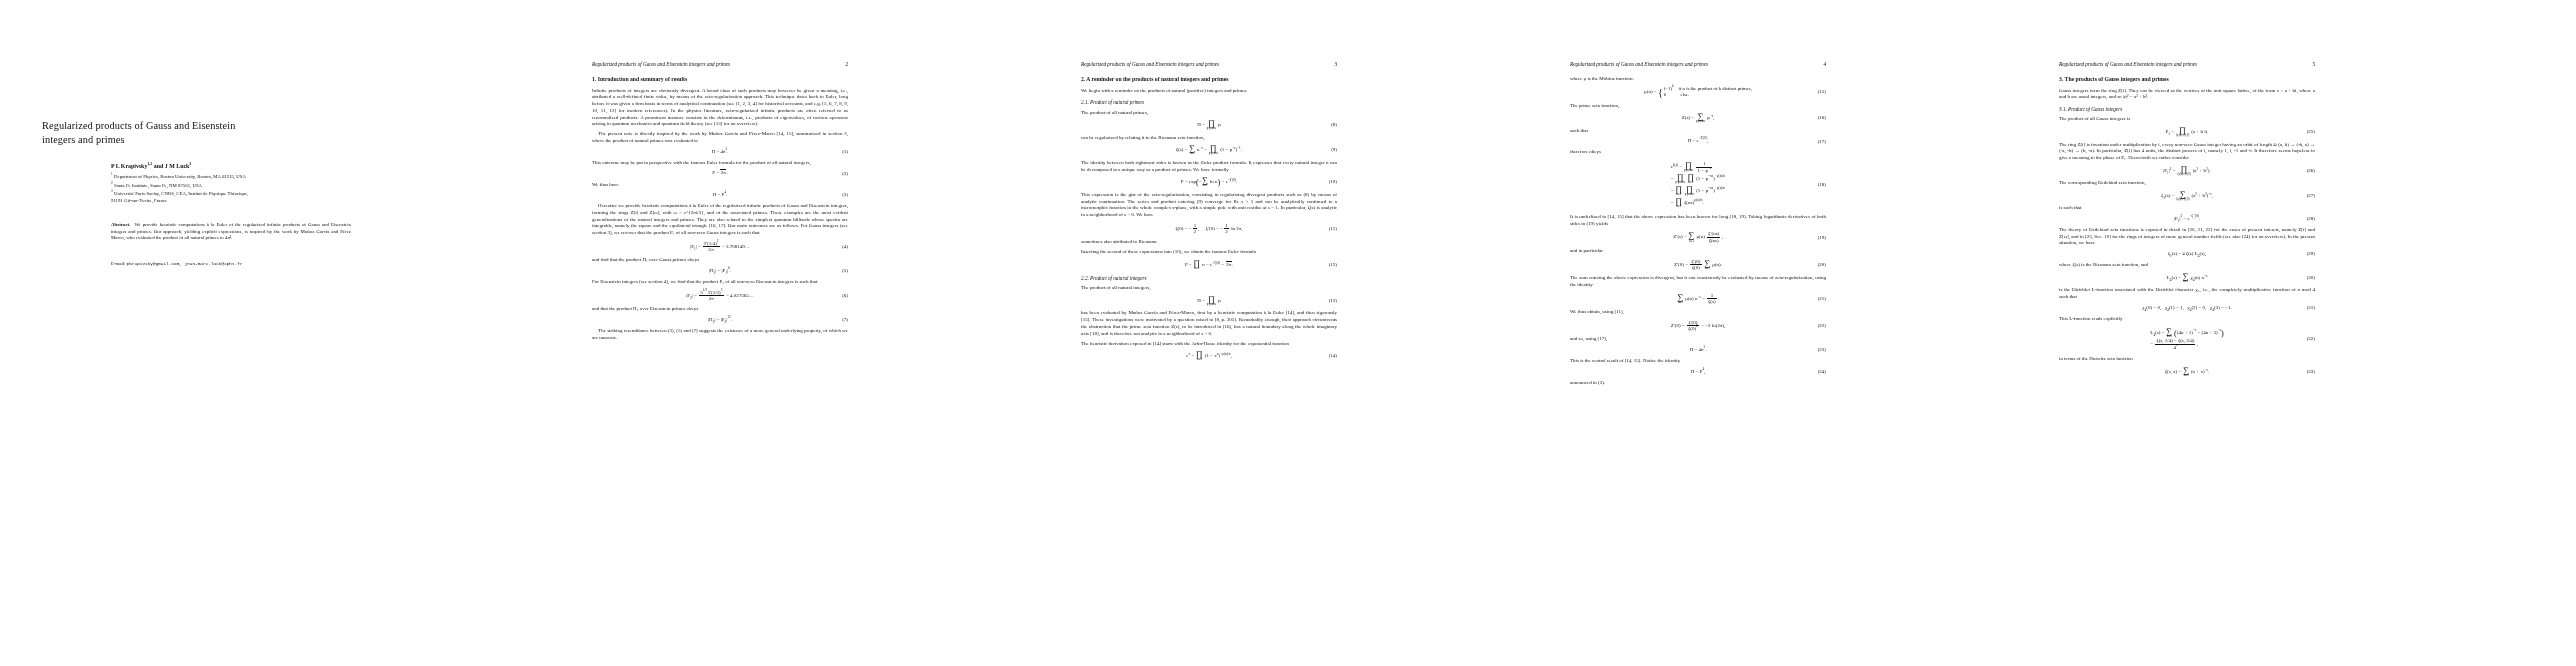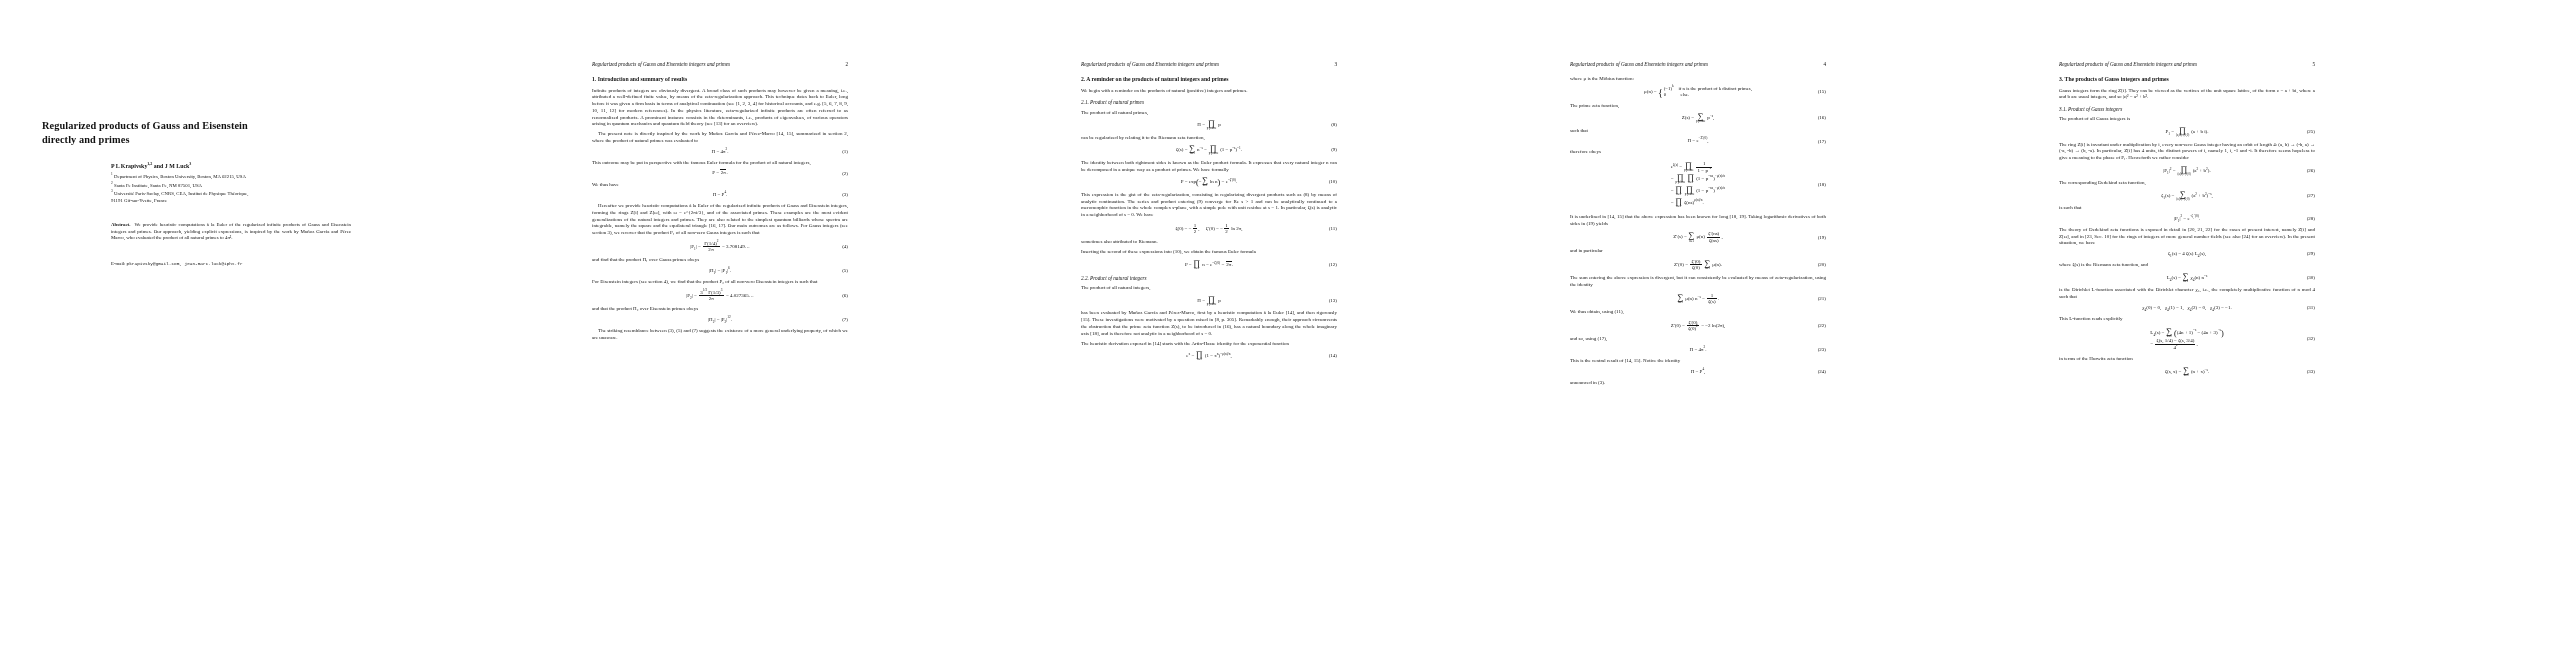--- a/index.html
+++ b/index.html
@@ -46,21 +46,21 @@
   .frac{display:inline-block;vertical-align:middle;text-align:center;line-height:1.12;margin:0 1.1px;}
   .frac .n{display:block;border-bottom:0.6px solid #111;padding:0 1.1px;}
   .frac .d{display:block;padding:0 1.1px;}
   .sum{display:inline-block;text-align:center;vertical-align:middle;line-height:1;margin:0 0.6px;}
   .sum .op{display:block;font-size:8.3px;line-height:.85;}
   .sum .lim{display:block;font-size:3.1px;line-height:1;}
   .sqrt{border-top:0.6px solid #111;padding:0 0.6px 0 0.6px;}
 
   
   .tp-title{
-    font-size:10.3px;font-weight:bold;line-height:1.33;margin:0 0 17px 0;
+    font-size:10.3px;font-weight:normal;line-height:1.33;margin:0 0 17px 0;
     letter-spacing:0.1px;
   }
   .tp-authors{font-size:5.9px;font-weight:bold;margin:0 0 2.8px 0;}
   .tp-aff{font-size:4.8px;line-height:1.45;margin:0;}
   .tp-aff .mk{font-size:3.4px;vertical-align:super;margin-right:1.4px;}
   .tp-abs{font-size:4.9px;line-height:1.40;text-align:justify;margin:17px 0 0 0;}
   .tp-abs b{font-weight:bold;}
   .tp-mail{font-size:4.8px;margin:19px 0 0 0;}
   .tp-mail .mono{font-family:"Liberation Mono","DejaVu Sans Mono",monospace;font-size:4.4px;}
 </style>
@@ -69,21 +69,21 @@
 
 <div class="sheet">
 
   <div class="arxiv-stamp">arXiv:2510.24271v1  [math.NT]  28 Oct 2025</div>
 
   <div class="page" style="left:0;width:422px;">
     <div class="page-inner" style="left:42px;top:119px;width:308px;">
 
       <div class="tp-title">
         <span>Regularized products of Gauss and Eisenstein</span><br>
-        <span>directly and primes</span>
+        <span>integers and primes</span>
       </div>
 
       <div style="margin-left:69px;width:240px;">
         <div class="tp-authors">
           <span>P L Krapivsky</span><sup>1,2</sup><span> and J M Luck</span><sup>3</sup>
         </div>
 
         <p class="tp-aff"><span class="mk">1</span><span>Department of Physics, Boston University, Boston, MA 02215, USA</span></p>
         <p class="tp-aff"><span class="mk">2</span><span>Santa Fe Institute, Santa Fe, NM 87501, USA</span></p>
         <p class="tp-aff"><span class="mk">3</span><span>Université Paris-Saclay, CNRS, CEA, Institut de Physique Théorique,</span></p>

